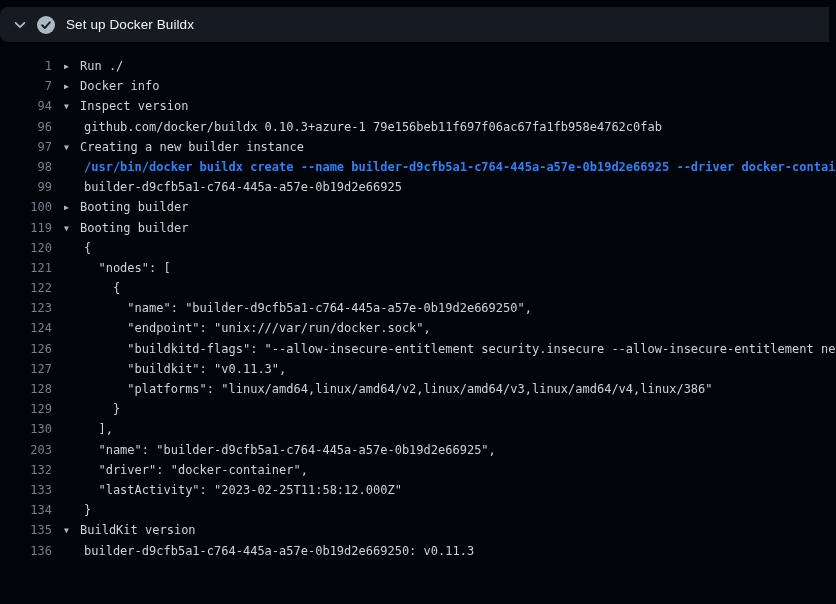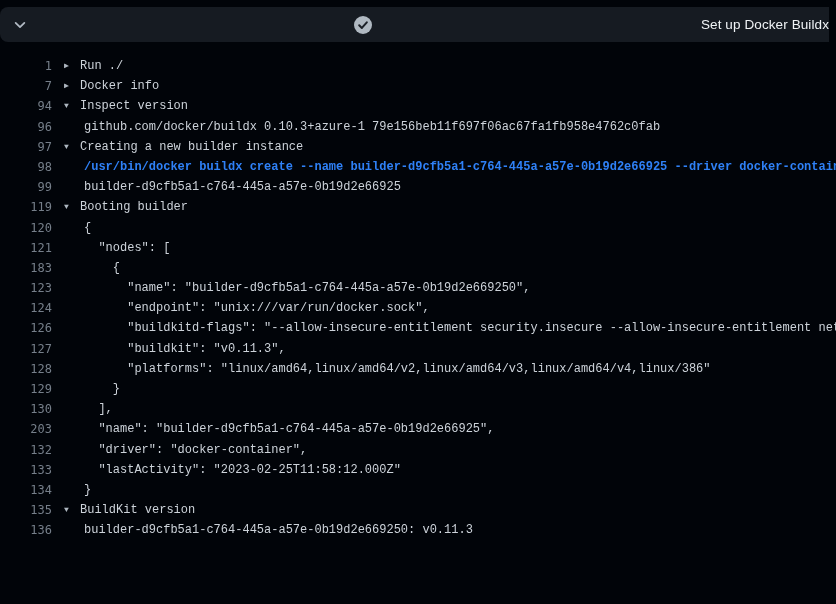--- a/index.html
+++ b/index.html
@@ -13,21 +13,20 @@
   .step-header {
     margin: 7px 0 0 0;
     height: 35px;
     width: calc(100% - 7px);
     background: var(--c-header_bg, #161b22);
     border-radius: 8px 0 0 8px;
     display: flex;
     align-items: center;
     padding-left: 12px;
     cursor: pointer;
-    justify-content: space-between;
   }
   .chev {
     width: 16px; height: 16px;
     display: flex; align-items: center; justify-content: center;
     flex: none;
   }
   .status {
     margin-left: 9px;
     width: 18px; height: 18px;
     flex: none;
@@ -56,21 +55,20 @@
   .num {
     flex: none;
     width: 52px;
     text-align: right;
     color: var(--c-line_number, #767f8a);
     cursor: pointer;
   }
   .line {
     overflow: hidden;
     color: var(--c-text, #cdd3da);
-    font-family: Liberation Mono, monospace;
   }
   .k-group .line { padding-left: 12px; cursor: pointer; }
   .k-command .line, .k-output .line { padding-left: 32px; }
   .k-command .line { color: var(--c-command, #2f81f7); font-weight: 600; }
   .arrow {
     display: inline-block;
     width: 16px;
     font-size: 8px;
     color: var(--c-arrow, #aeb7c0);
     position: relative;
@@ -118,33 +116,37 @@
   </div>
     <div class="row k-command">
     <span class="num">98</span>
     <span class="line"><span>/usr/bin/docker buildx create --name builder-d9cfb5a1-c764-445a-a57e-0b19d2e66925 --driver docker-container</span></span>
   </div>
     <div class="row k-output">
     <span class="num">99</span>
     <span class="line"><span>builder-d9cfb5a1-c764-445a-a57e-0b19d2e66925</span></span>
   </div>
     <div class="row k-group">
+    <span class="num">100</span>
+    <span class="line"><span class="arrow">▶</span><span>Booting builder</span></span>
+  </div>
+    <div class="row k-group">
     <span class="num">119</span>
     <span class="line"><span class="arrow">▼</span><span>Booting builder</span></span>
   </div>
     <div class="row k-output">
     <span class="num">120</span>
     <span class="line"><span>{</span></span>
   </div>
     <div class="row k-output">
     <span class="num">121</span>
     <span class="line"><span>  "nodes": [</span></span>
   </div>
     <div class="row k-output">
-    <span class="num">183</span>
+    <span class="num">122</span>
     <span class="line"><span>    {</span></span>
   </div>
     <div class="row k-output">
     <span class="num">123</span>
     <span class="line"><span>      "name": "builder-d9cfb5a1-c764-445a-a57e-0b19d2e669250",</span></span>
   </div>
     <div class="row k-output">
     <span class="num">124</span>
     <span class="line"><span>      "endpoint": "unix:///var/run/docker.sock",</span></span>
   </div>

